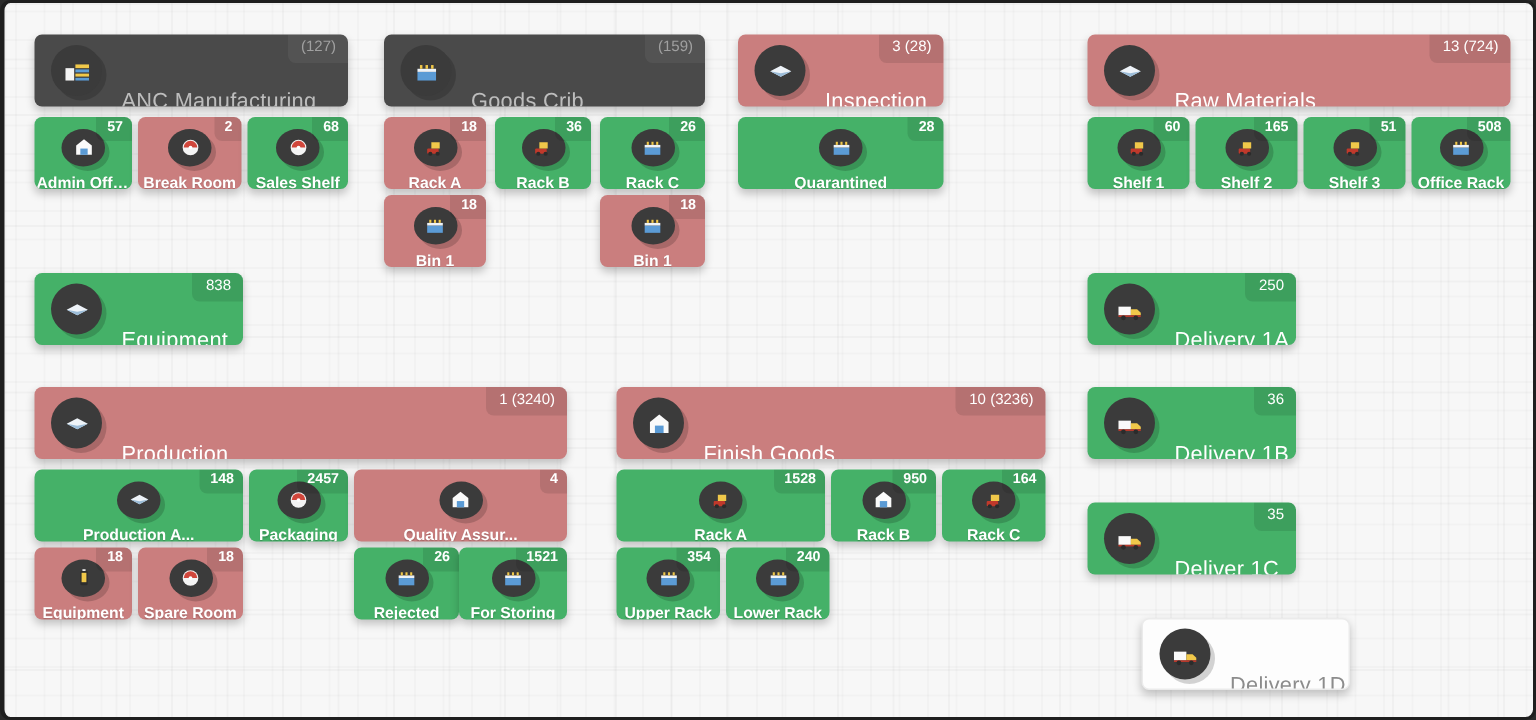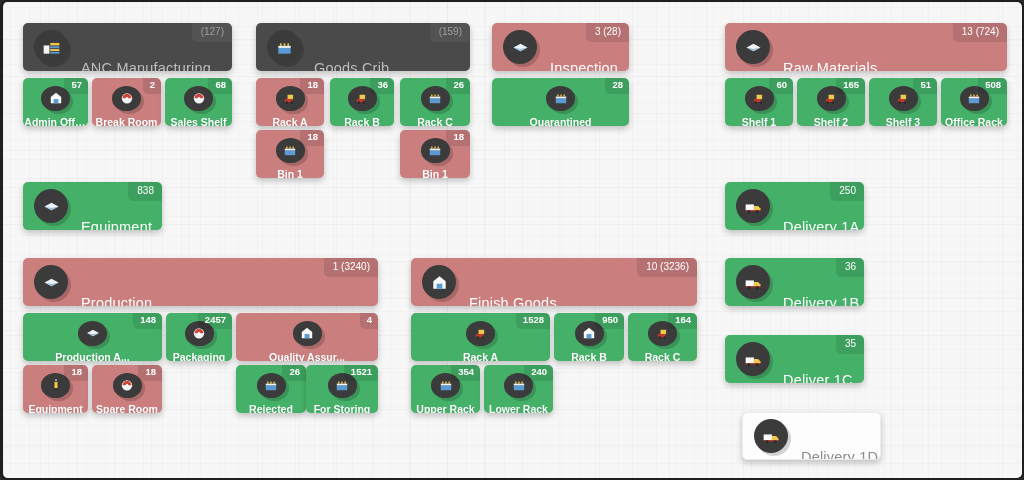--- a/index.html
+++ b/index.html
@@ -492,21 +492,21 @@
           <rect x="2" y="9" width="10" height="7" fill="#fafafa"></rect>
           <path d="M12 11 L17 11 L20 14 L20 16 L12 16 Z" fill="#f0c84a"></path>
           <rect x="2" y="16" width="18" height="1.3" fill="#c0392b"></rect>
           <circle cx="6" cy="18" r="1.9" fill="#2b2b2b"></circle>
           <circle cx="16" cy="18" r="1.9" fill="#2b2b2b"></circle>
         </svg>
       </div>
       <div class="ttl">Deliver 1C</div>
       <div class="badge">35</div>
     </div>
-    <div class="node bar white" style="left: 739px; top: 410px; width: 139px; height: 48px;">
+    <div class="node bar white" style="left: 758px; top: 410px; width: 139px; height: 48px;">
       <div class="ic">
         <svg width="19" height="19" viewBox="0 0 23 23" aria-hidden="true">
           <rect x="2" y="9" width="10" height="7" fill="#fafafa"></rect>
           <path d="M12 11 L17 11 L20 14 L20 16 L12 16 Z" fill="#f0c84a"></path>
           <rect x="2" y="16" width="18" height="1.3" fill="#c0392b"></rect>
           <circle cx="6" cy="18" r="1.9" fill="#2b2b2b"></circle>
           <circle cx="16" cy="18" r="1.9" fill="#2b2b2b"></circle>
         </svg>
       </div>
       <div class="ttl">Delivery 1D</div>

